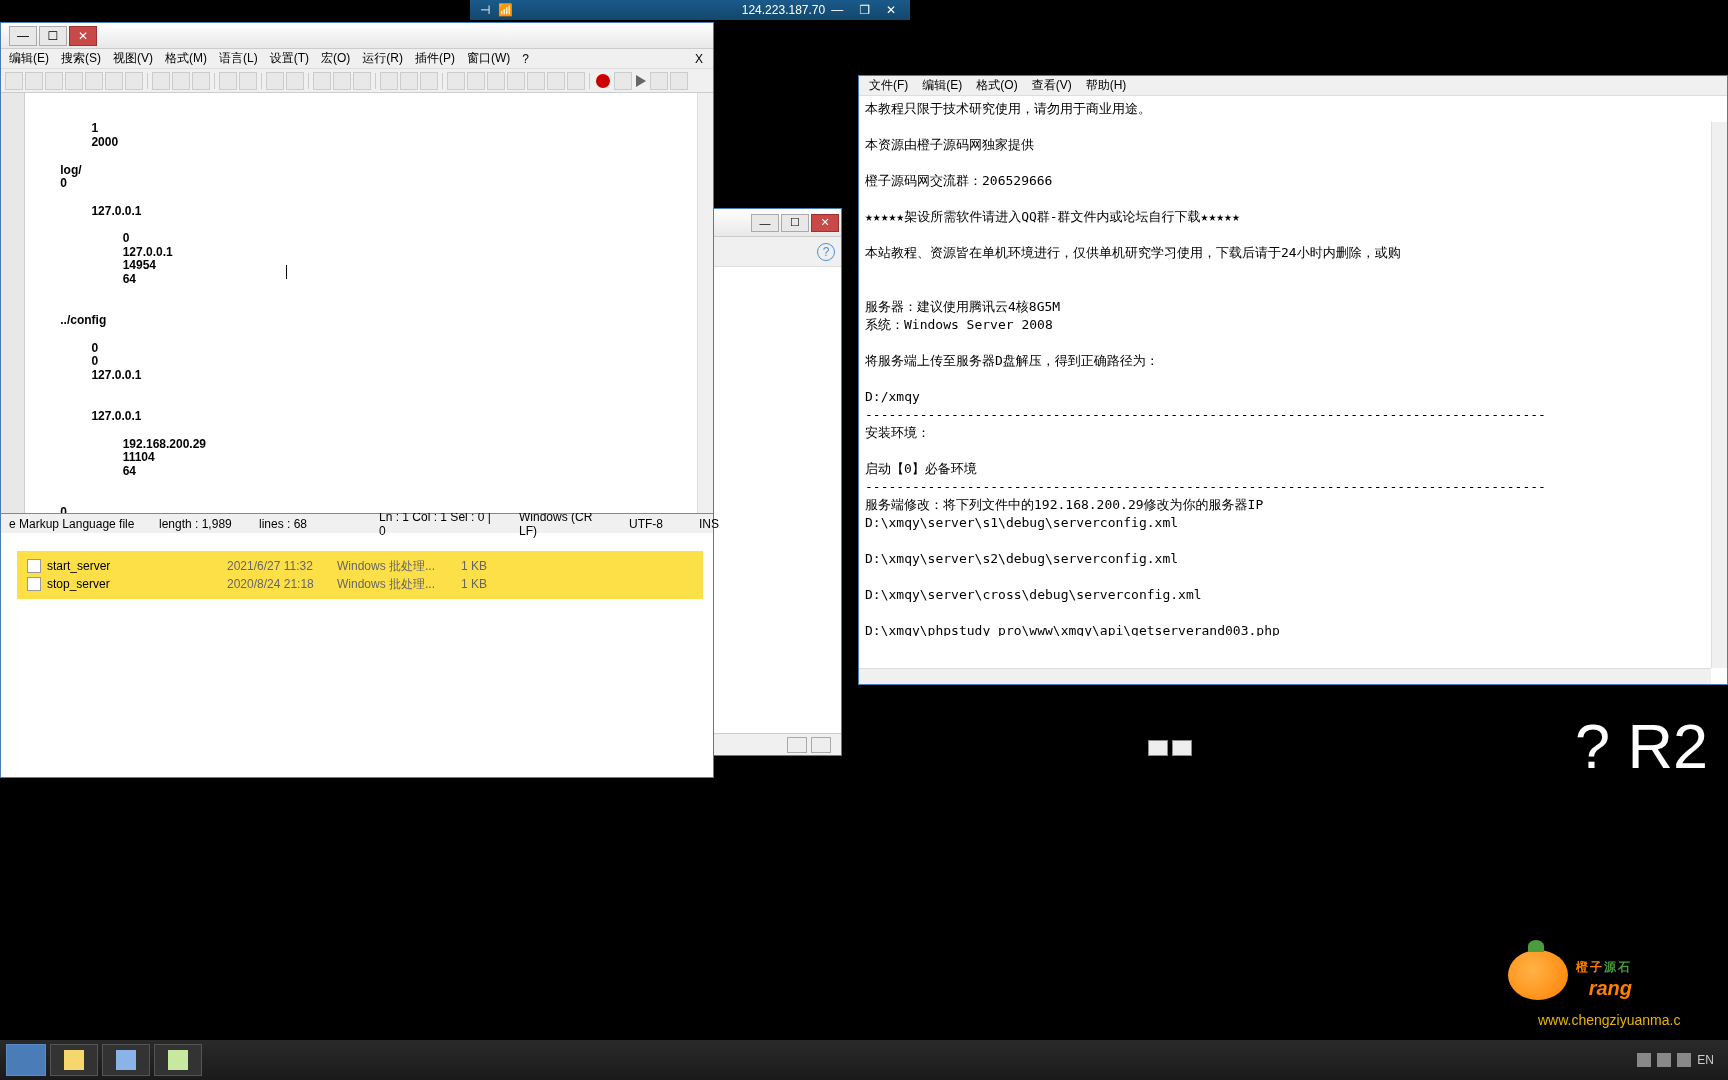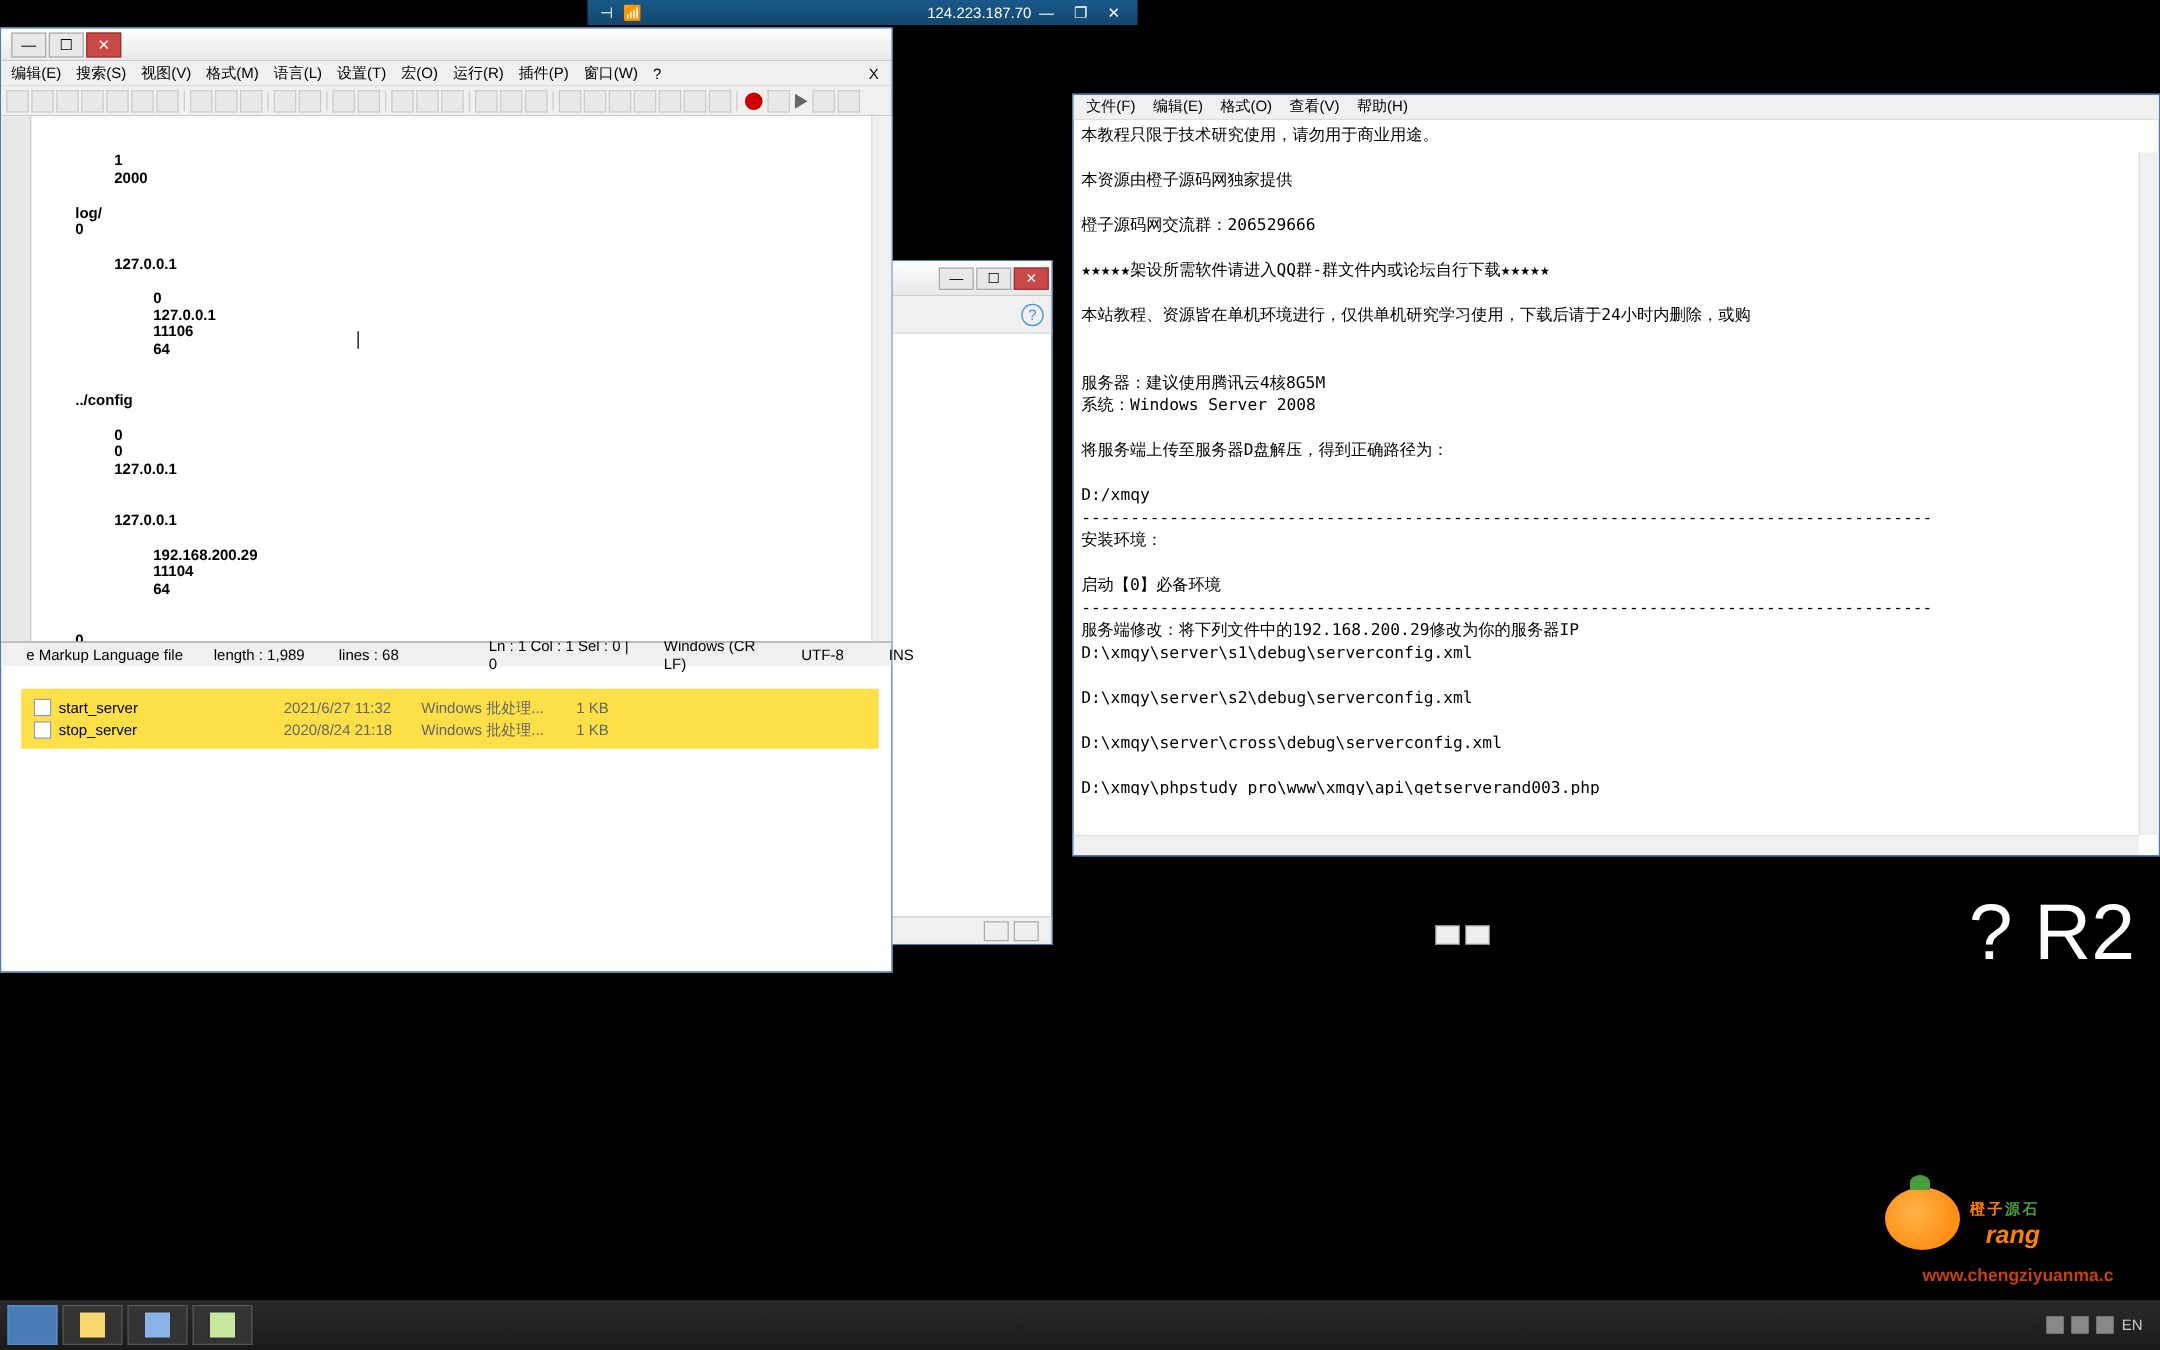--- a/index.html
+++ b/index.html
@@ -41,21 +41,21 @@
 .npp-tab .x { color: #888; cursor: pointer; }
 
 .npp-editor { height: 420px; background: #fff; display: flex; position: relative; }
 .npp-gutter { width: 24px; background: #e8e8e8; border-right: 1px solid #ccc; }
 .npp-code { flex: 1; padding: 2px 4px; font-family: "Courier New", monospace; font-size: 13px; line-height: 13.7px; white-space: pre; overflow: hidden; }
 .npp-code .t { color: #0000ff; }
 .npp-code .v { color: #000; font-weight: bold; }
 .npp-scrollbar { width: 16px; background: #f0f0f0; border-left: 1px solid #ddd; }
 .cursor-caret { position: absolute; left: 285px; top: 172px; width: 1px; height: 14px; background: #000; }
 
-.npp-status { height: 20px; background: #f0f0f0; border-top: 1px solid #888; display: flex; align-items: center; font-size: 11px; padding: 0 20px; gap: 20px; }
+.npp-status { height: 20px; background: #f0f0f0; border-top: 1px solid #888; display: flex; align-items: center; font-size: 11px; padding: 0 8px; gap: 20px; }
 .npp-status span:nth-child(1) { flex: 0 0 130px; }
 .npp-status span:nth-child(2) { flex: 0 0 80px; }
 .npp-status span:nth-child(3) { flex: 0 0 60px; }
 .npp-status span:nth-child(4) { flex: 0 0 120px; margin-left: 40px; }
 .npp-status span:nth-child(5) { margin-left: auto; flex: 0 0 90px; }
 .npp-status span:nth-child(6) { flex: 0 0 50px; }
 .npp-status span:nth-child(7) { flex: 0 0 30px; }
 
 
 .explorer-window { position: absolute; top: 208px; left: 222px; width: 620px; height: 548px; background: #fff; border: 1px solid #4a7db8; }
@@ -90,21 +90,21 @@
 
 
 .watermark { position: absolute; right: 0px; bottom: 60px; width: 220px; height: 90px; display: flex; align-items: center; }
 .watermark .orange { width: 60px; height: 50px; background: radial-gradient(circle at 40% 40%, #ffb347, #ff7f00); border-radius: 50%; position: relative; }
 .watermark .orange::before { content: ""; position: absolute; top: -10px; left: 20px; width: 16px; height: 12px; background: #4a9c3e; border-radius: 50% 50% 0 0; }
 .watermark .text { margin-left: 8px; }
 .watermark .text .cn { font-size: 22px; font-weight: bold; letter-spacing: 2px; }
 .watermark .text .cn .y1 { color: #ff7f00; }
 .watermark .text .cn .y2 { color: #4a9c3e; }
 .watermark .text .en { font-size: 20px; font-style: italic; color: #ff7f00; font-weight: bold; text-align: right; }
-.watermark .url { position: absolute; bottom: -8px; left: 30px; font-size: 14px; color: #c2410c; font-weight: bold; }
+.watermark .url { position: absolute; bottom: -8px; left: 30px; font-size: 14px; color: #eab308; font-weight: normal; }
 
 
 .layout-icons { position: absolute; top: 740px; left: 1148px; display: flex; gap: 4px; }
 .layout-icons span { width: 20px; height: 16px; border: 1px solid #888; background: #eee; }
 
 
 .taskbar { position: absolute; bottom: 0; left: 0; right: 0; height: 40px; background: linear-gradient(#2a2a2a, #1a1a1a); display: flex; align-items: center; padding: 0 6px; }
 .taskbar .start { width: 40px; height: 32px; background: #4a7db8; border: 1px solid #5a8dc8; }
 .taskbar .tb-item { width: 48px; height: 32px; background: #333; border: 1px solid #555; margin-left: 4px; display: flex; align-items: center; justify-content: center; }
 .taskbar .tb-item .inner { width: 20px; height: 20px; background: #6af; }
@@ -224,21 +224,21 @@
         <span class="t"><writelog></writelog></span><span class="v">1</span><span class="t"></span>
         <span class="t"><erasetimeoutinterval></erasetimeoutinterval></span><span class="v">2000</span><span class="t"></span>
     <span class="t"></span>
     <span class="t"><logdir></logdir></span><span class="v">log/</span><span class="t"></span>
     <span class="t"><openconsolelog></openconsolelog></span><span class="v">0</span><span class="t"></span>
     <span class="t"><world></world></span>
         <span class="t"><allowipprefix></allowipprefix></span><span class="v">127.0.0.1</span><span class="t"></span>
         <span class="t"><gameserver></gameserver></span>
             <span class="t"><index></index></span><span class="v">0</span><span class="t"></span>
             <span class="t"><localip></localip></span><span class="v">127.0.0.1</span><span class="t"></span>
-            <span class="t"><listenport></listenport></span><span class="v">11106</span><span class="t"></span>
+            <span class="t"><listenport></listenport></span><span class="v">14954</span><span class="t"></span>
             <span class="t"><backlog></backlog></span><span class="v">64</span><span class="t"></span>
         <span class="t"></span>
     <span class="t"></span>
     <span class="t"><configdir></configdir></span><span class="v">../config</span><span class="t"></span>
     <span class="t"><dataaccessserver></dataaccessserver></span>
         <span class="t"><type></type></span><span class="v">0</span><span class="t"></span>
         <span class="t"><index></index></span><span class="v">0</span><span class="t"></span>
         <span class="t"><allowipprefix></allowipprefix></span><span class="v">127.0.0.1</span><span class="t"></span>
     <span class="t"></span>
     <span class="t"><gatewaymodule></gatewaymodule></span>

